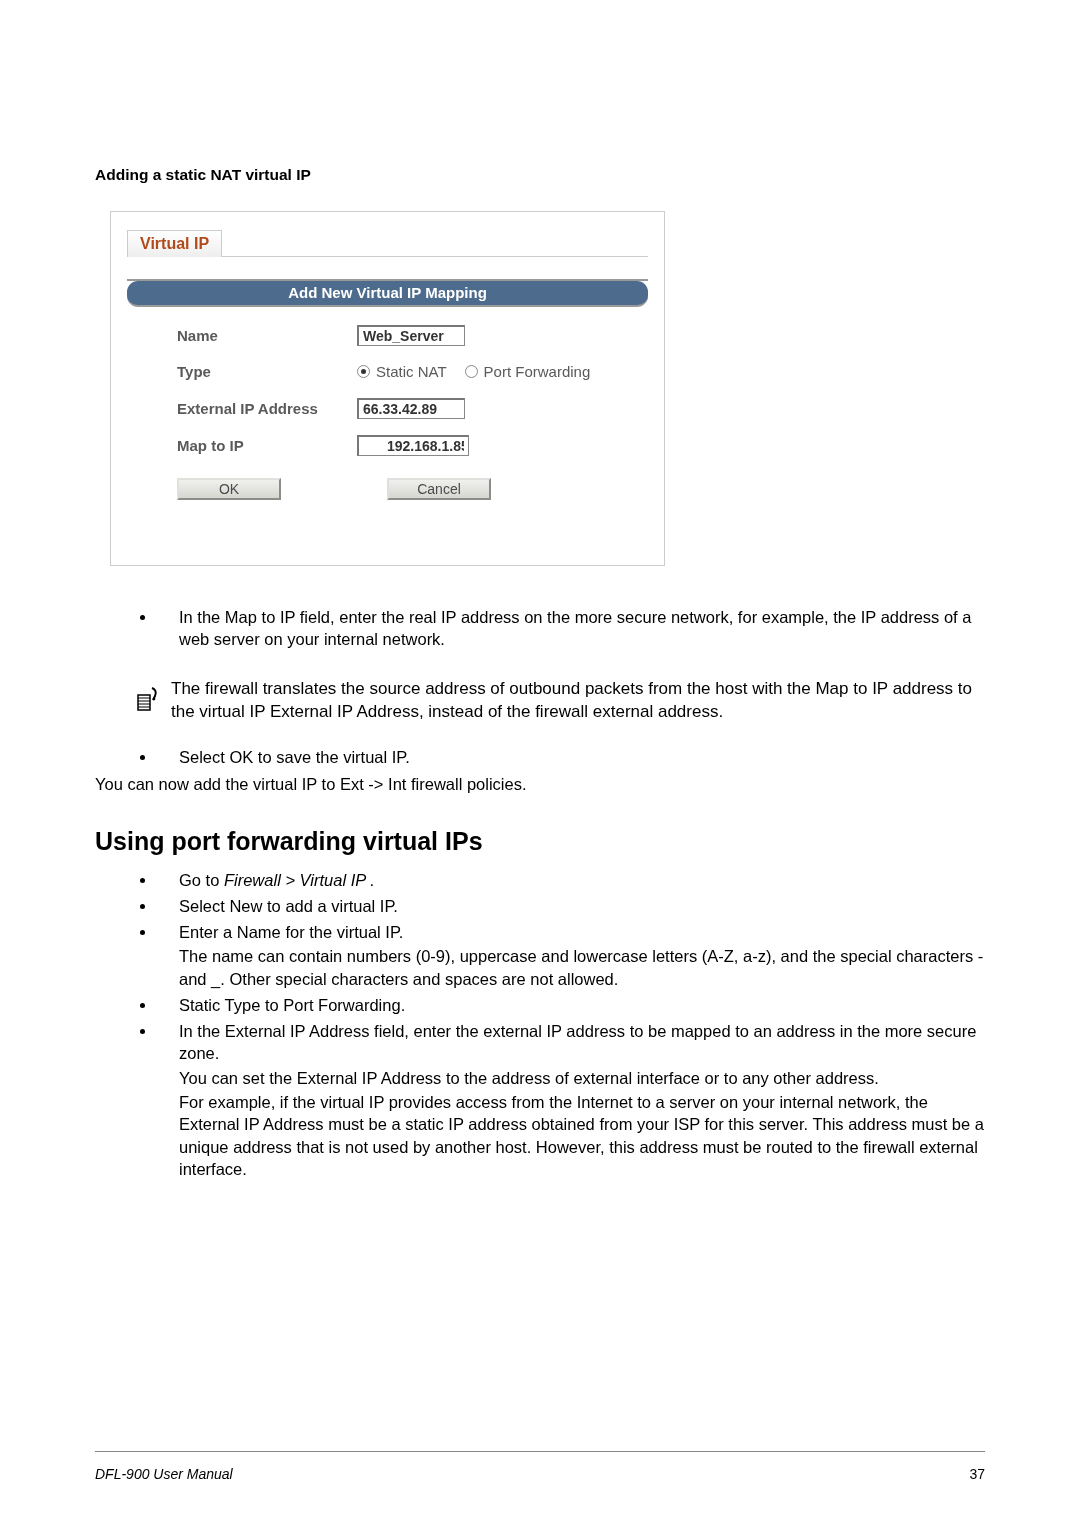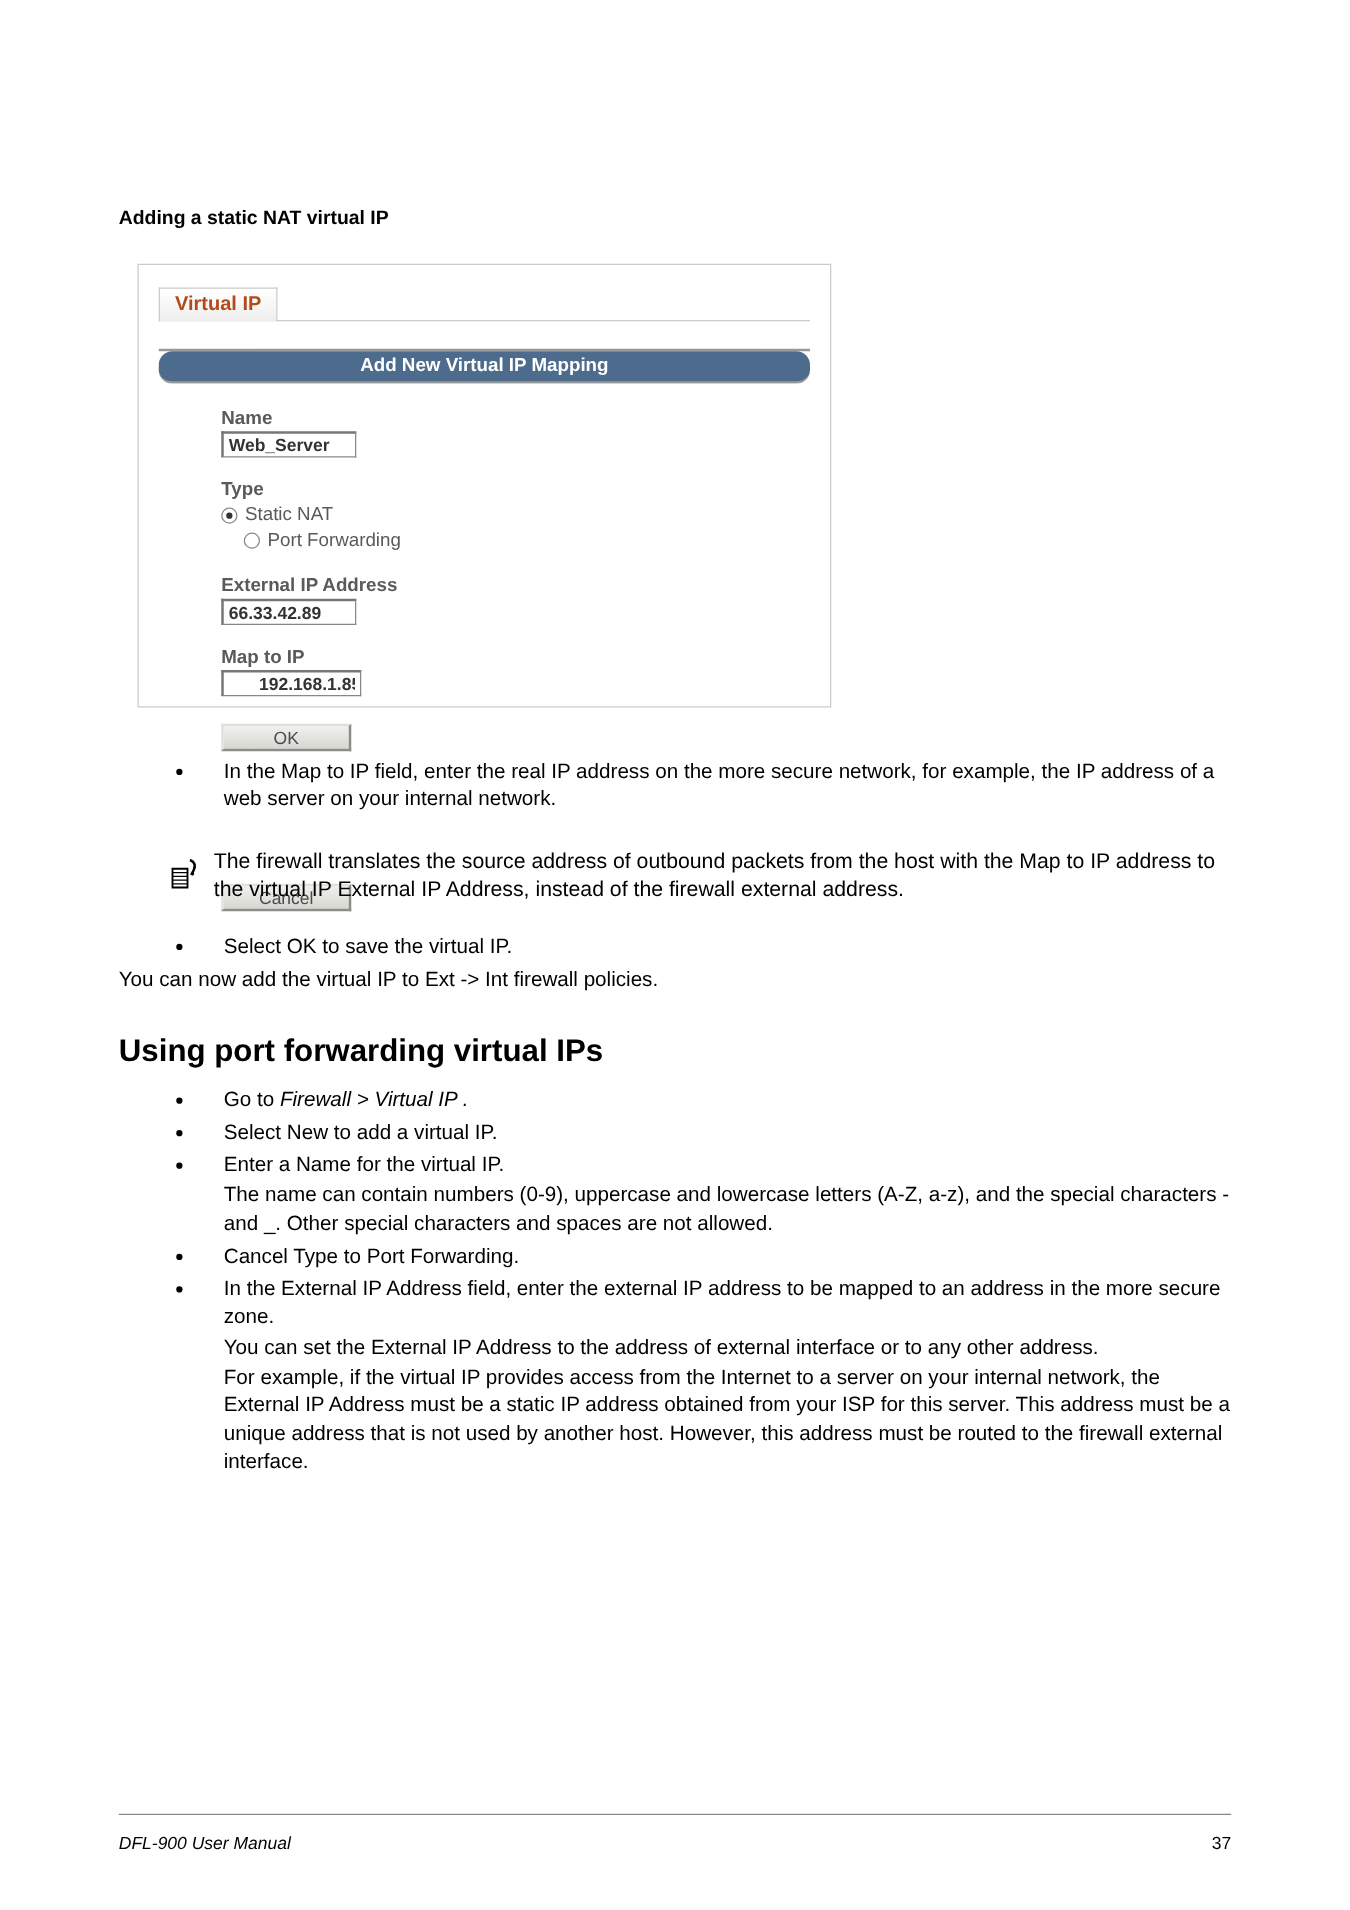--- a/index.html
+++ b/index.html
@@ -61,22 +61,21 @@
     border-radius: 11px;
   }
   .panel-body {
     padding: 18px 30px 12px 50px;
     display: flex;
     flex-direction: column;
     row-gap: 16px;
   }
   .frow {
     display: flex;
-    align-items: flex-start;
-    flex-direction: column;
+    align-items: flex-end;
   }
   .flabel {
     width: 180px;
     color: #5a5a5a;
     font-weight: bold;
     font-size: 15px;
   }
   .finput {
     font-family: Verdana, sans-serif;
     font-weight: bold;
@@ -243,21 +242,21 @@
 
 <ul class="doc-list">
   <li>
     <span>Go to </span><span class="nav-italic">Firewall &gt; Virtual IP .</span>
   </li>
   <li><span>Select New to add a virtual IP.</span></li>
   <li>
     <span>Enter a Name for the virtual IP.</span>
     <div class="sub">The name can contain numbers (0-9), uppercase and lowercase letters (A-Z, a-z), and the special characters - and _. Other special characters and spaces are not allowed.</div>
   </li>
-  <li><span>Cancel Type to Port Forwarding.</span></li>
+  <li><span>Static Type to Port Forwarding.</span></li>
   <li>
     <span>In the External IP Address field, enter the external IP address to be mapped to an address in the more secure zone.</span>
     <div class="sub">You can set the External IP Address to the address of external interface or to any other address.</div>
     <div class="sub">For example, if the virtual IP provides access from the Internet to a server on your internal network, the External IP Address must be a static IP address obtained from your ISP for this server. This address must be a unique address that is not used by another host. However, this address must be routed to the firewall external interface.</div>
   </li>
 </ul>
 
 <div class="footer-rule"></div>
 <div class="footer">
   <span class="man">DFL-900 User Manual</span>

